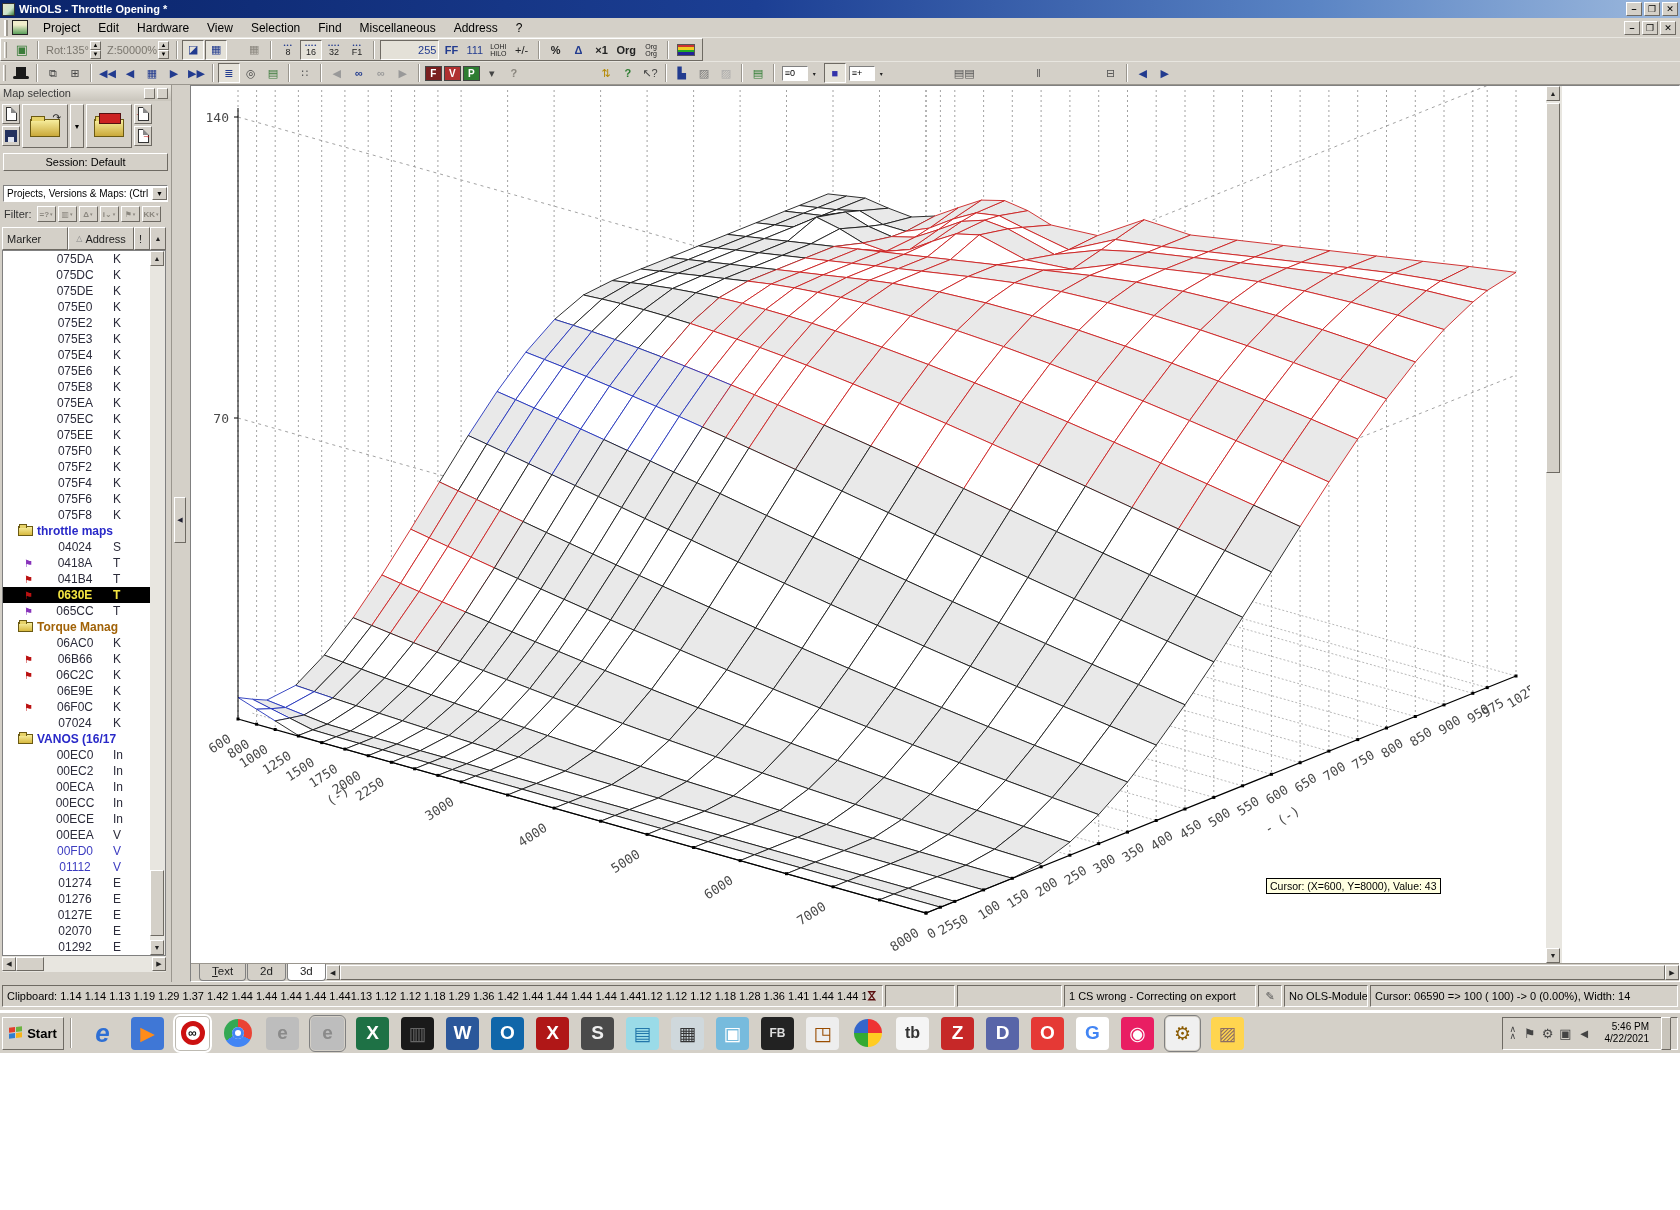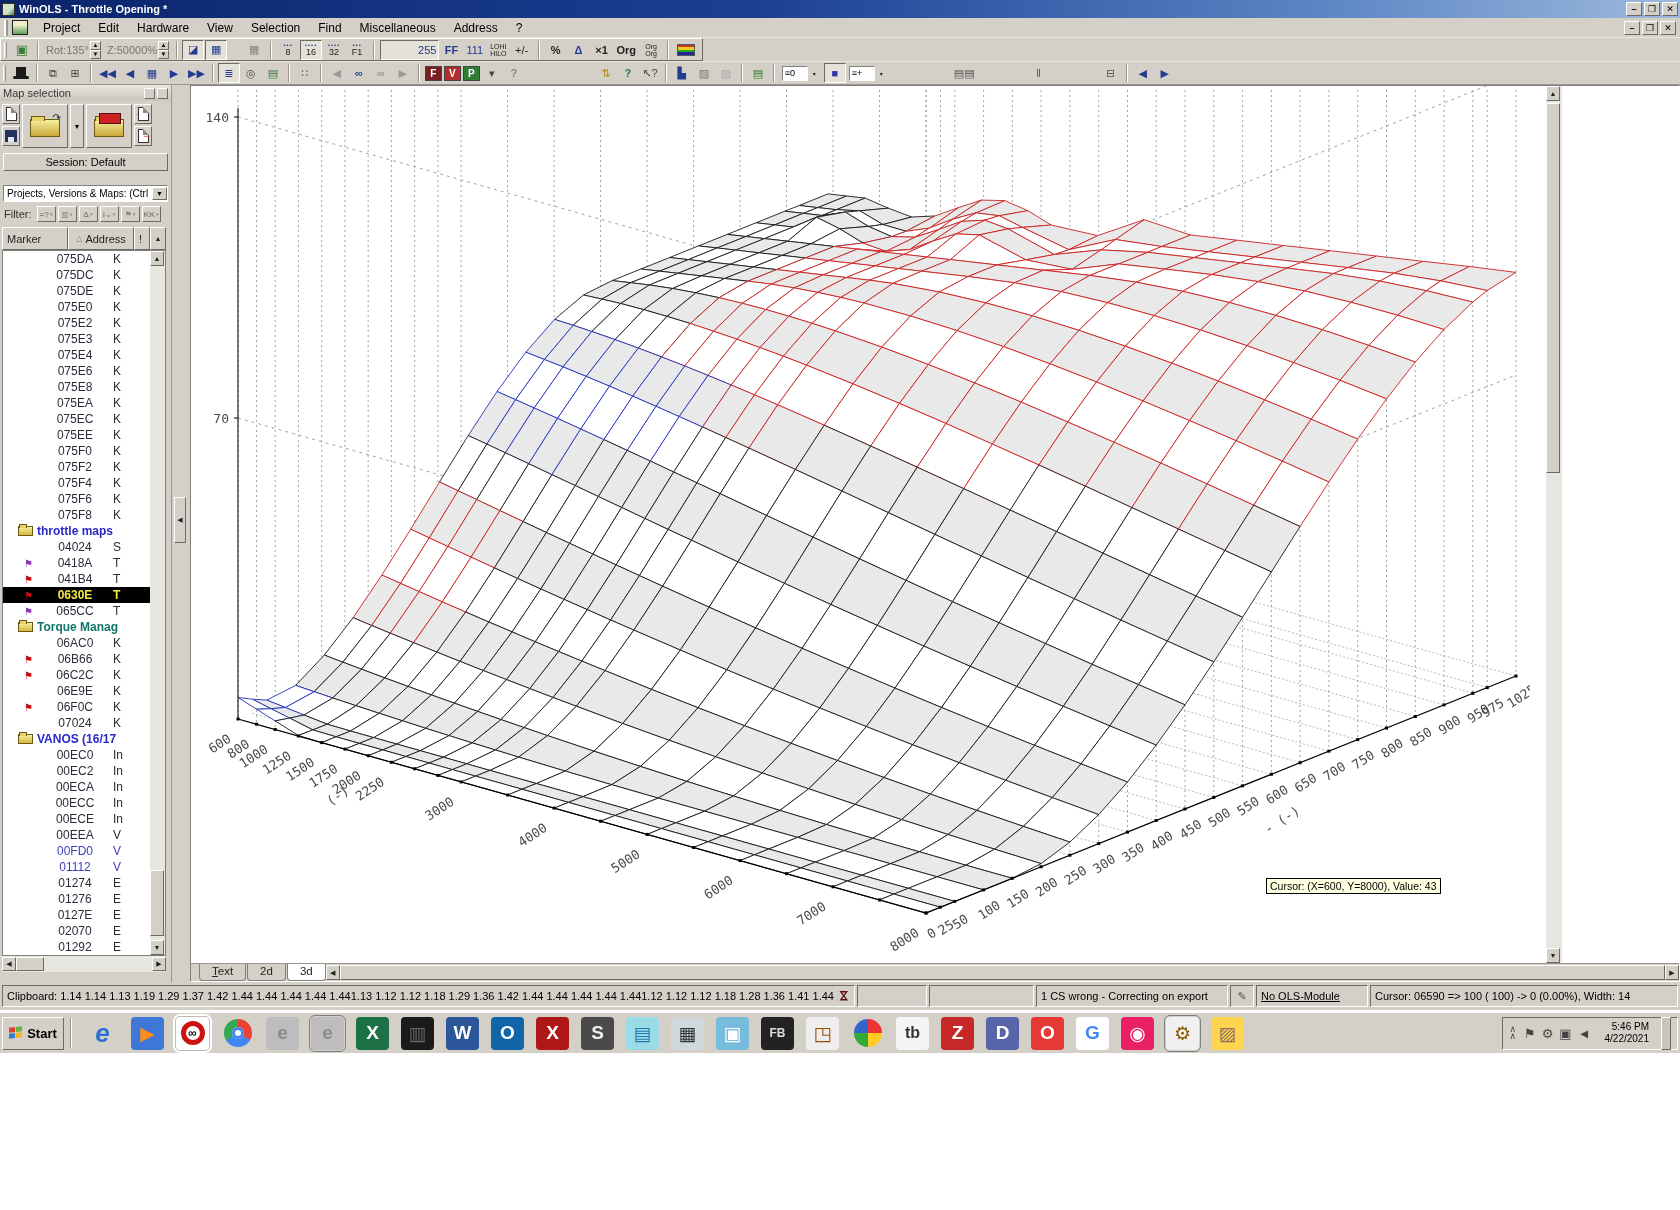--- a/index.html
+++ b/index.html
@@ -87,21 +87,21 @@
   .lh-2 { width:66px; justify-content:center; gap:3px; }
   .lh-3 { width:16px; }
   .lh-sort { width:16px; display:flex; align-items:center; justify-content:center; font-size:7px; background:#d4d0c8; }
   .list-wrap { display:flex; margin:0 2px; height:706px; }
   .list { width:148px; background:#fff; border:1px solid #808080; border-right:none; overflow:hidden; font-size:12px; }
   .lrow { display:flex; align-items:center; height:16px; white-space:nowrap; }
   .lrow .mk { width:34px; display:flex; justify-content:flex-end; padding-right:4px; font-size:10px; }
   .lrow .ad { width:76px; text-align:center; color:#2b2b3a; }
   .lrow .ty { width:30px; overflow:hidden; color:#2b2b3a; }
   .lrow.group-blue .ad, .lrow.group-blue .ty { color:#2929c8; font-weight:bold; text-align:left; }
-  .lrow.group-black .ad { color:#0f766e; font-weight:bold; text-align:right; }
+  .lrow.group-black .ad { color:#a16207; font-weight:bold; text-align:right; }
   .lrow.blue .ad, .lrow.blue .ty { color:#3c3cc0; }
   .lrow.selected { background:#000; }
   .lrow.selected .ad { color:#f5e642; font-weight:bold; }
   .lrow.selected .ty { color:#f5e642; font-weight:bold; }
   .mini-folder { position:relative; display:inline-block; width:15px; height:10px; background:linear-gradient(180deg,#f7ee9e,#d8b93f); border:1px solid #6b5a12; }
   .mini-folder:before { content:""; position:absolute; left:0; top:-3px; width:6px; height:3px; background:#e6d269; border:1px solid #6b5a12; border-bottom:none; }
   .vscroll { width:16px; background:#e8e6e0; display:flex; flex-direction:column; border:1px solid #808080; border-left:none; }
   .sc-btn { width:14px; height:15px; background:#d4d0c8; font-size:7px; display:flex; align-items:center; justify-content:center; color:#222; flex:none; }
   .vthumb { width:14px; background:#d4d0c8; }
   .list-hscroll { display:flex; margin:0 2px; height:16px; align-items:center; background:#e8e6e0; width:164px; }
@@ -1347,21 +1347,21 @@
 
     <div class="statusbar">
       <span class="seg b-in" style="flex:1;">
         <span style="overflow:hidden;">Clipboard: 1.14 1.14 1.13 1.19 1.29 1.37 1.42 1.44 1.44 1.44 1.44 1.441.13 1.12 1.12 1.18 1.29 1.36 1.42 1.44 1.44 1.44 1.44 1.441.12 1.12 1.12 1.18 1.28 1.36 1.41 1.44 1.44 1.4</span>
         <span class="hourglass" style="margin-left:auto;">⋈</span>
       </span>
       <span class="seg b-in" style="width:70px;"></span>
       <span class="seg b-in" style="width:105px;"></span>
       <span class="seg b-in" style="width:192px;">1 CS wrong - Correcting on export</span>
       <span class="seg b-in" style="width:24px;justify-content:center;color:#555;">✎</span>
-      <span class="seg b-in" style="width:112px;text-decoration:underline;">No OLS-Module</span>
+      <span class="seg b-in" style="width:84px;">No OLS-Module</span>
       <span class="seg b-in" style="width:308px;">Cursor: 06590 =&gt;   100 ( 100) -&gt;    0 (0.00%), Width: 14</span>
     </div>
   </div>
 
   <div class="taskbar">
     <div class="start-btn b-out">
       <span class="winflag">
           <i></i>
           <i></i>
           <i></i>

